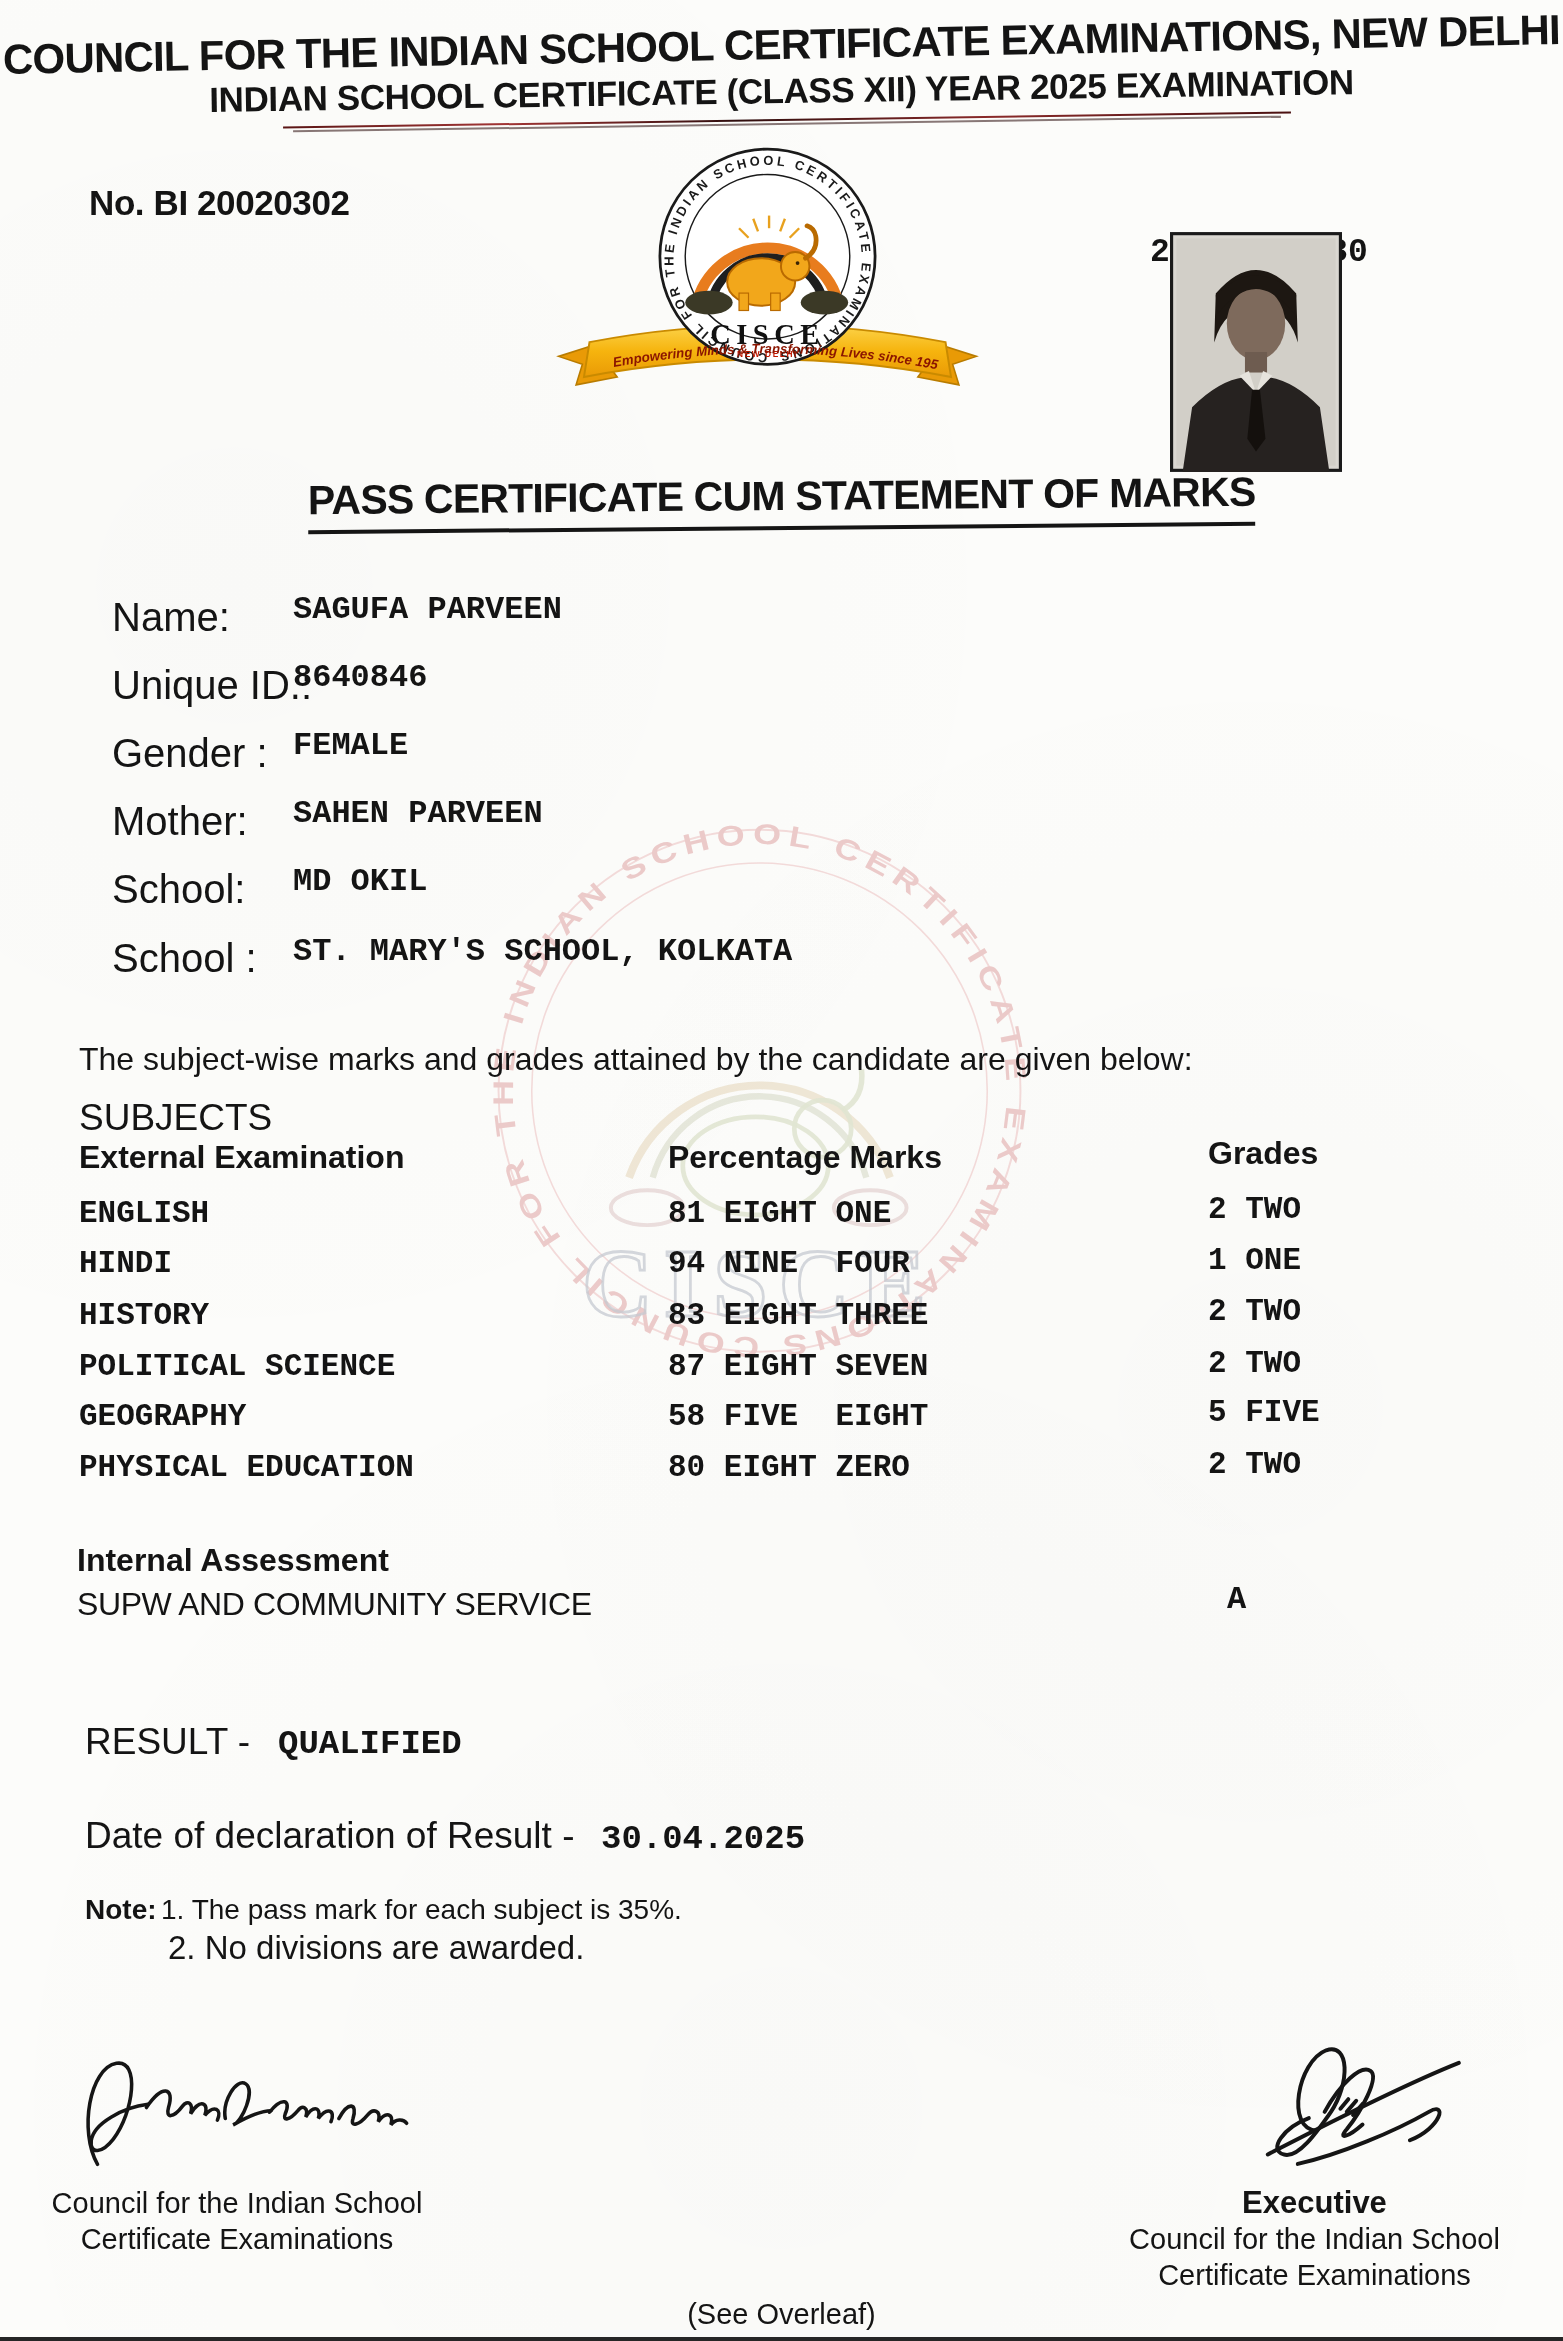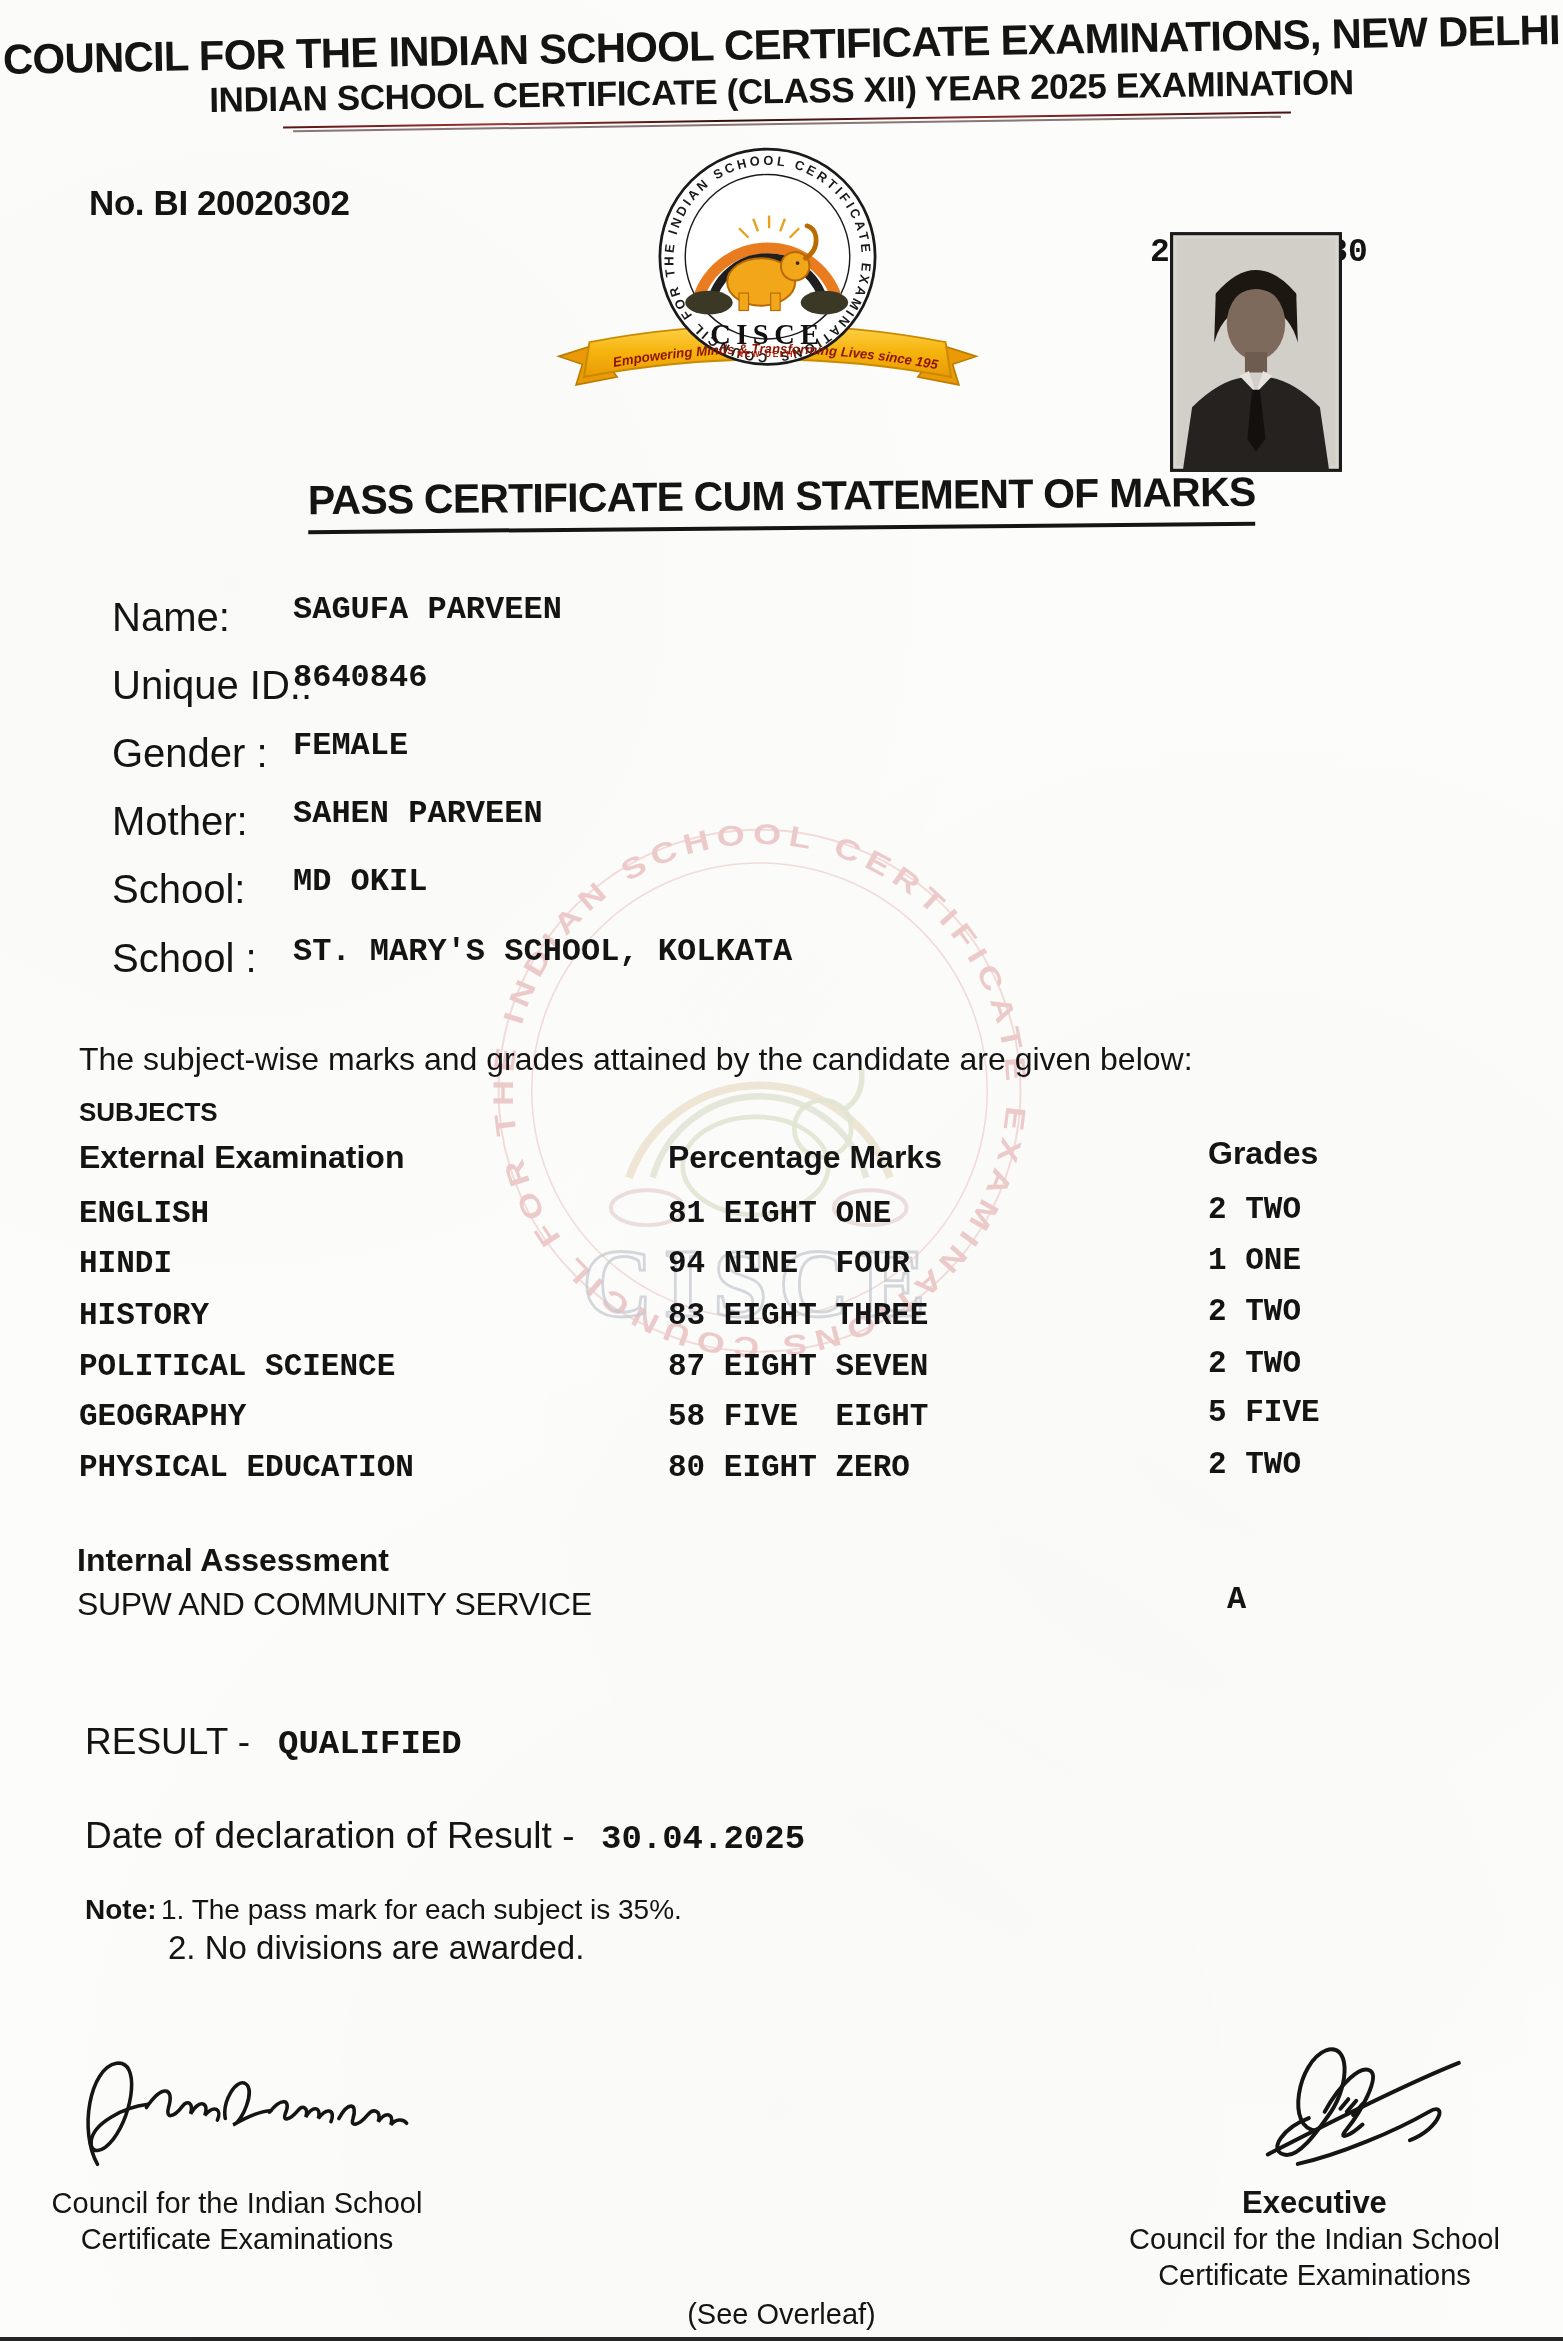--- a/index.html
+++ b/index.html
@@ -25,21 +25,21 @@
   .redline2{left:293px;top:123px;width:988px;height:1.6px;background:rgba(40,10,10,.55);transform:rotate(-0.85deg);}
   .cert-no{left:89px;top:183px;font-size:35px;font-weight:bold;letter-spacing:-0.4px;}
   .rollnums{left:1150px;top:163px;font-size:33px;line-height:36px;}
   .roll2{margin-left:49px;}
   .title-wrap{top:473px;}
   .title{display:inline-block;font-size:41px;font-weight:bold;letter-spacing:-0.8px;
     border-bottom:4px solid #151515;padding-bottom:6.3px;transform:rotate(-0.5deg);}
   .fieldlabel{left:89px;font-size:40px;margin-left:23px;}
   .fieldvalue{left:293px;font-size:32px;}
   .intro{left:79px;top:1041px;font-size:32px;}
-  .subjects-h{left:79px;top:1097px;font-size:26px;font-weight:bold;}
+  .subjects-h{left:79px;top:1097px;font-size:37px;font-weight:normal;}
   .th{font-size:32px;font-weight:bold;text-align:right;}
   .cell{font-size:31px;}
   .internal-h{left:77px;top:1542px;font-size:32px;font-weight:bold;}
   .supw{left:77px;top:1586px;font-size:32px;letter-spacing:-0.4px;}
   .supw-grade{left:1227px;top:1581px;font-size:32px;}
   .result-label{left:85px;top:1721px;font-size:37px;}
   .result-value{left:278px;top:1725px;font-size:34px;}
   .decl-label{left:85px;top:1815px;font-size:37px;}
   .decl-value{left:601px;top:1820px;font-size:34px;}
   .note-label{left:85px;top:1894px;font-size:28px;font-weight:bold;}

